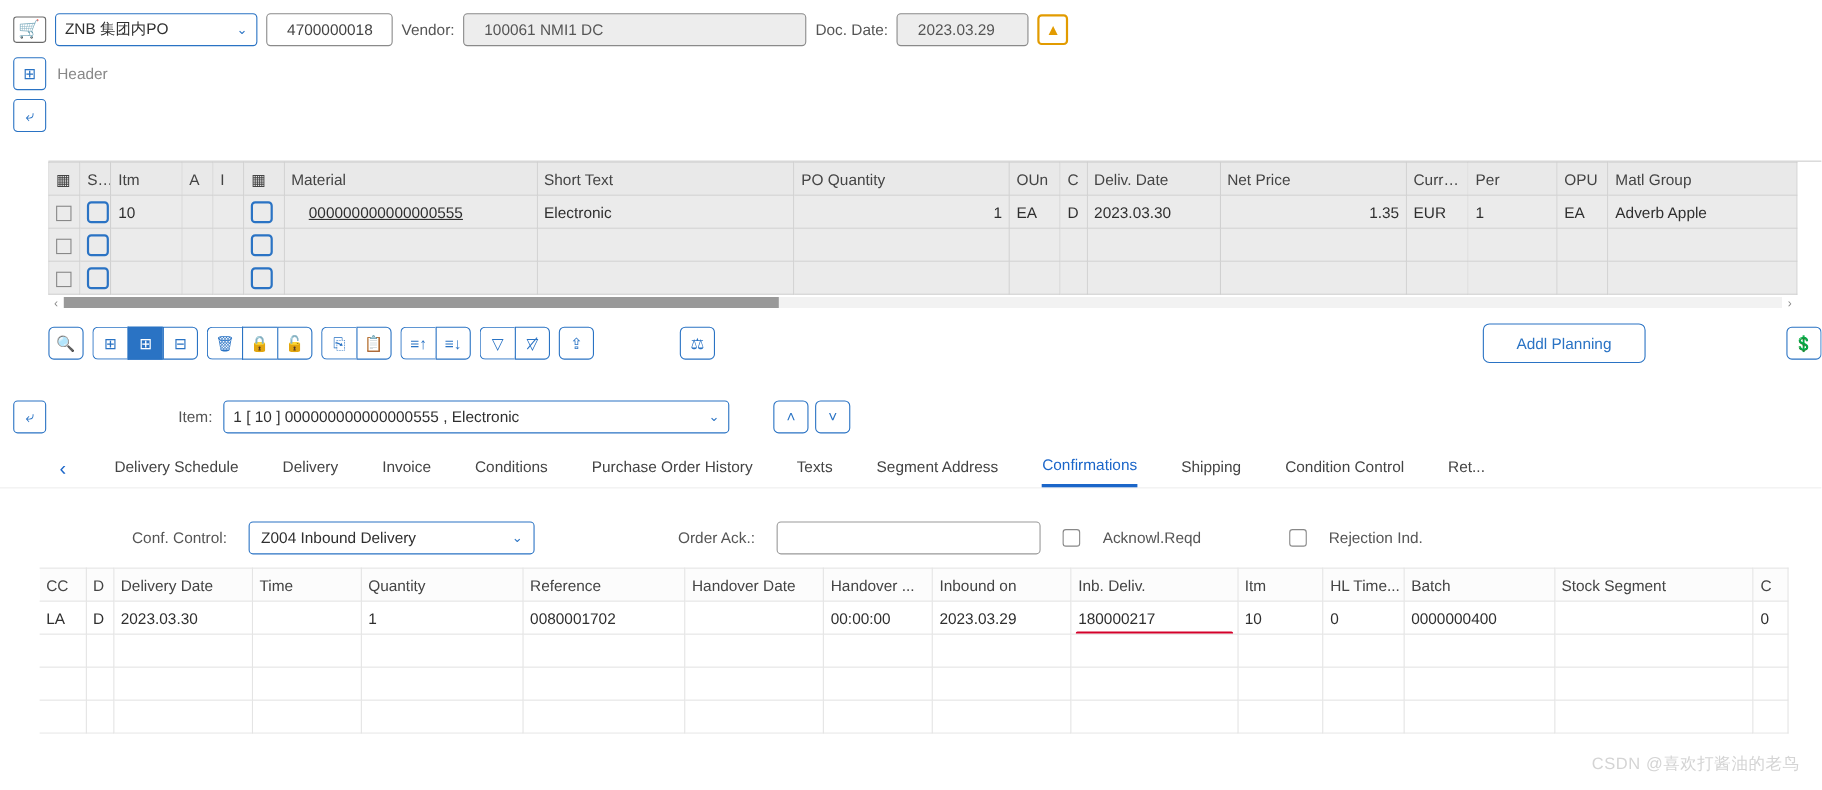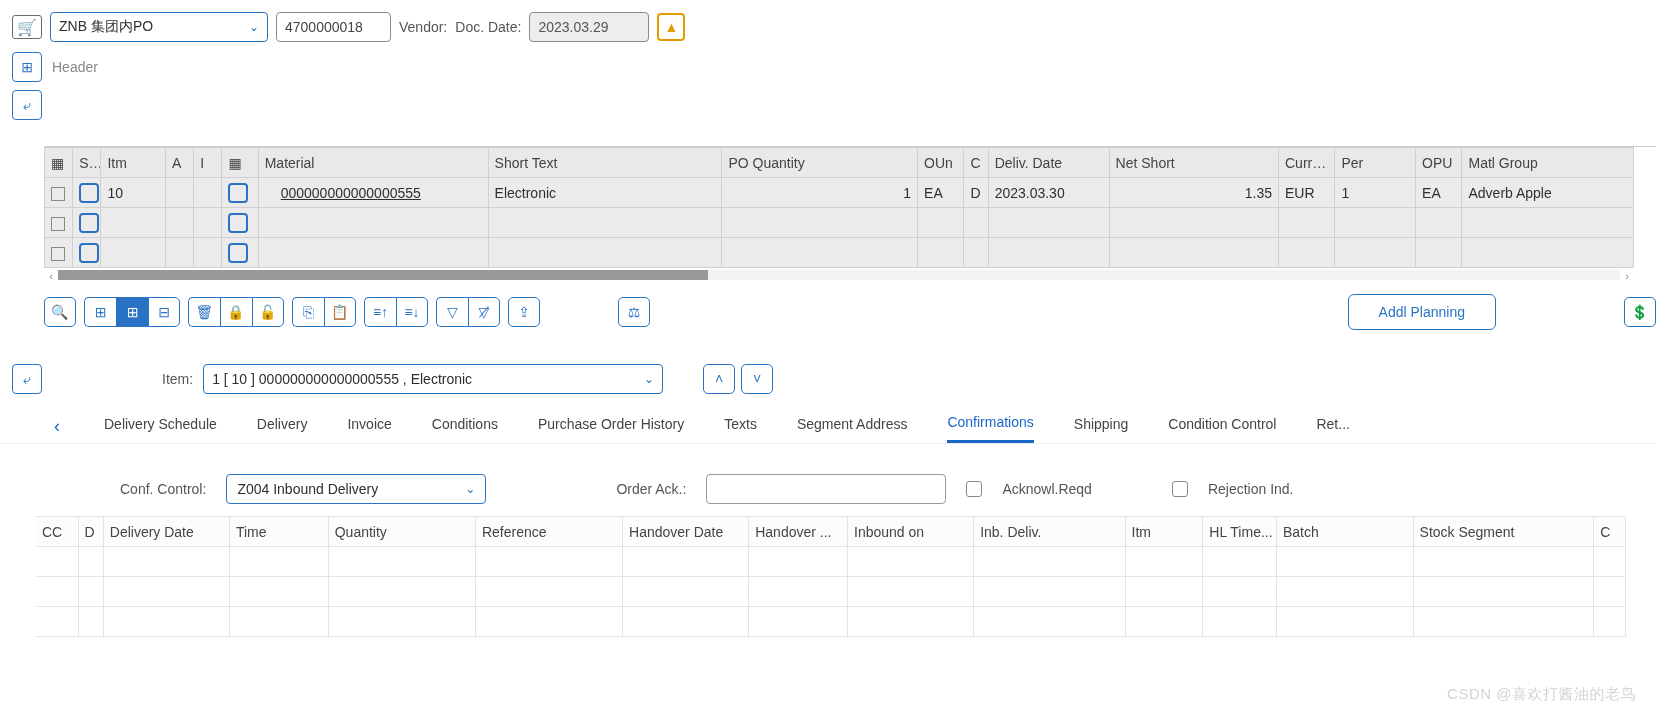--- a/index.html
+++ b/index.html
@@ -2,23 +2,23 @@
 <html><head>
 <meta charset="utf-8">
 <style>
   * { box-sizing: border-box; font-family: Arial, sans-serif; }
   body { margin:0; padding:0; background:#fff; color:#2f2f2f; font-size:14px; }
   .wrap { padding:12px 0 0 0; width:1656px; overflow:hidden; }
 
   .top-row { display:flex; align-items:center; gap:8px; padding:0 12px 6px 12px;}
   .cart-icon { width:30px;height:24px;border:1px solid #6a6a6a;border-radius:3px;display:flex;align-items:center;justify-content:center;font-size:16px; }
   .sel { height:30px; border:1px solid #2a73c4; border-radius:4px; display:flex; align-items:center; padding:0 8px; background:#fff; position:relative; }
-  .sel.wide { width:218px; justify-content:space-between;}
+  .sel.wide { width:184px; justify-content:space-between;}
   .caret { color:#2a73c4; font-size:12px;}
-  .inp { height:30px; border:1px solid #8a8a8a; border-radius:4px; padding:0 8px; display:flex; align-items:center; background:#fff; color:#444;}
+  .inp { height:30px; border:1px solid #8a8a8a; border-radius:4px; padding:0 18px; display:flex; align-items:center; background:#fff; color:#444;}
   .inp.ro { background:#ededed; color:#555;}
   .label { color:#555;}
 
   .warn-btn { width:28px;height:28px;border:2px solid #e29b00;border-radius:4px;display:flex;align-items:center;justify-content:center;color:#e29b00;font-size:14px;}
 
   .square-btn { width:30px;height:30px;border:1px solid #2a73c4;border-radius:4px;display:flex;align-items:center;justify-content:center;color:#2a73c4;font-size:14px;margin-left:12px;}
   .header-row { display:flex; align-items:center; gap:10px; padding:4px 0 8px 0;}
   .header-label { color:#888;}
 
   
@@ -77,20 +77,23 @@
   <div class="top-row">
     <div class="cart-icon">🛒</div>
     <div class="sel wide">
       <span>ZNB 集团内PO</span>
       <span class="caret">⌄</span>
     </div>
     <div class="inp" style="width:115px">
       <span>4700000018</span>
     </div>
     <span class="label" style="">Vendor:</span>
+    <div class="inp ro" style="width:312px">
+      <span>100061 NMI1 DC</span>
+    </div>
     <span class="label" style="">Doc. Date:</span>
     <div class="inp ro" style="width:120px">
       <span>2023.03.29</span>
     </div>
     <div class="warn-btn">▲</div>
   </div>
 
   <div class="header-row">
     <div class="square-btn">⊞</div>
     <span class="header-label">Header</span>
@@ -127,21 +130,21 @@
         <th>Itm</th>
         <th>A</th>
         <th>I</th>
         <th class="icon-cell">▦</th>
         <th>Material</th>
         <th>Short Text</th>
         <th>PO Quantity</th>
         <th>OUn</th>
         <th>C</th>
         <th>Deliv. Date</th>
-        <th class="ra">Net Short</th>
+        <th class="ra">Net Price</th>
         <th>Curre...</th>
         <th>Per</th>
         <th>OPU</th>
         <th>Matl Group</th>
       </tr>
       <tr>
         <td><span class="cb"></span></td>
         <td><span class="cellbox"></span></td>
         <td>10</td>
         <td></td>
@@ -311,20 +314,37 @@
       <th>Handover ...</th>
       <th>Inbound on</th>
       <th>Inb. Deliv.</th>
       <th>Itm</th>
       <th>HL Time...</th>
       <th>Batch</th>
       <th>Stock Segment</th>
       <th>C</th>
     </tr>
     <tr>
+      <td>LA</td>
+      <td>D</td>
+      <td>2023.03.30</td>
+      <td></td>
+      <td>1</td>
+      <td>0080001702</td>
+      <td></td>
+      <td>00:00:00</td>
+      <td>2023.03.29</td>
+      <td class="ib-cell"><span>180000217</span><span class="redmark"></span></td>
+      <td>10</td>
+      <td>0</td>
+      <td>0000000400</td>
+      <td></td>
+      <td class="ra">0</td>
+    </tr>
+    <tr>
           <td></td>
           <td></td>
           <td></td>
           <td></td>
           <td></td>
           <td></td>
           <td></td>
           <td></td>
           <td></td>
           <td></td>

